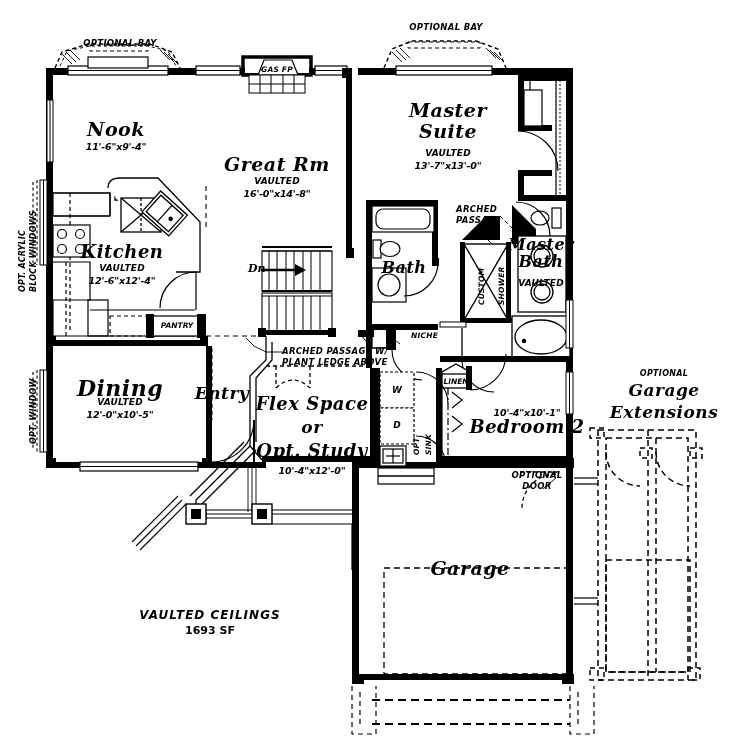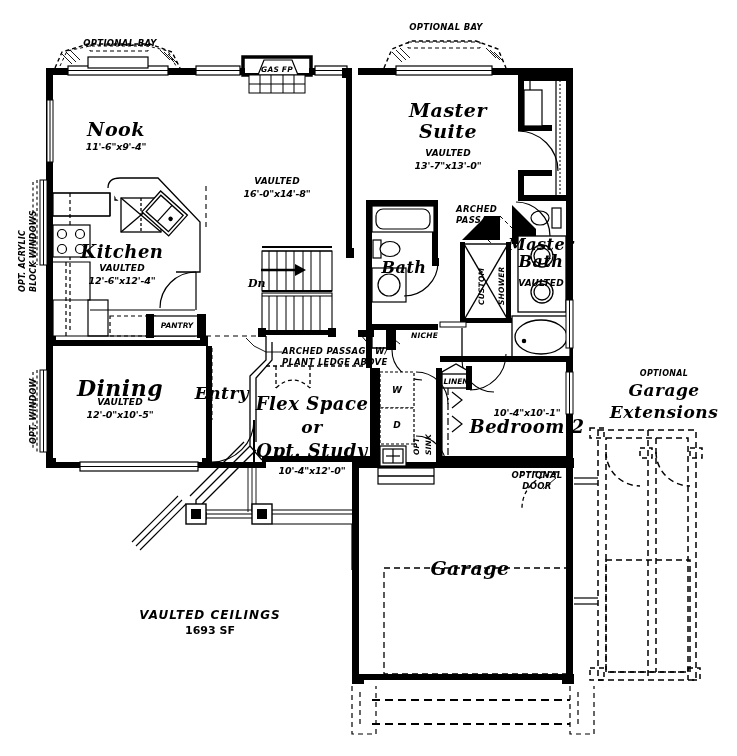--- a/index.html
+++ b/index.html
@@ -522,30 +522,31 @@
 
   <div class="lbl note ctr" style="left:120px;top:38px;">OPTIONAL  BAY</div>
 
   <div class="lbl note ctr" style="left:446px;top:22px;">OPTIONAL  BAY</div>
 
   <div class="lbl tiny ctr" style="left:277px;top:65px;">GAS  FP</div>
 
   <div class="lbl room-name ctr" style="left:116px;top:118px;font-size:19px;">Nook</div>
   <div class="lbl room-dim ctr" style="left:116px;top:141px;">11'-6"x9'-4"</div>
 
+  <div class="lbl room-name ctr" style="left:277px;top:153px;font-size:19px;">Great Rm</div>
   <div class="lbl room-sub ctr" style="left:277px;top:176px;">VAULTED</div>
   <div class="lbl room-dim ctr" style="left:277px;top:188px;">16'-0"x14'-8"</div>
 
   <div class="lbl room-name ctr" style="left:122px;top:241px;font-size:18px;">Kitchen</div>
   <div class="lbl room-sub ctr" style="left:122px;top:263px;">VAULTED</div>
   <div class="lbl room-dim ctr" style="left:122px;top:275px;">12'-6"x12'-4"</div>
 
   <div class="lbl boxlbl ctr" style="left:177px;top:321px;">PANTRY</div>
 
-  <div class="lbl dn" style="left:248px;top:262px;margin-top:15px;">Dn</div>
+  <div class="lbl dn" style="left:248px;top:262px;">Dn</div>
 
   <div class="lbl room-name ctr" style="left:120px;top:375px;font-size:22px;">Dining</div>
   <div class="lbl room-sub ctr" style="left:120px;top:397px;">VAULTED</div>
   <div class="lbl room-dim ctr" style="left:120px;top:409px;">12'-0"x10'-5"</div>
 
   <div class="lbl room-name ctr" style="left:222px;top:383px;font-size:17px;">Entry</div>
 
   <div class="lbl room-name ctr" style="left:312px;top:393px;font-size:18px;">Flex Space</div>
 
   <div class="lbl note" style="left:282px;top:346px;text-align:left;">

